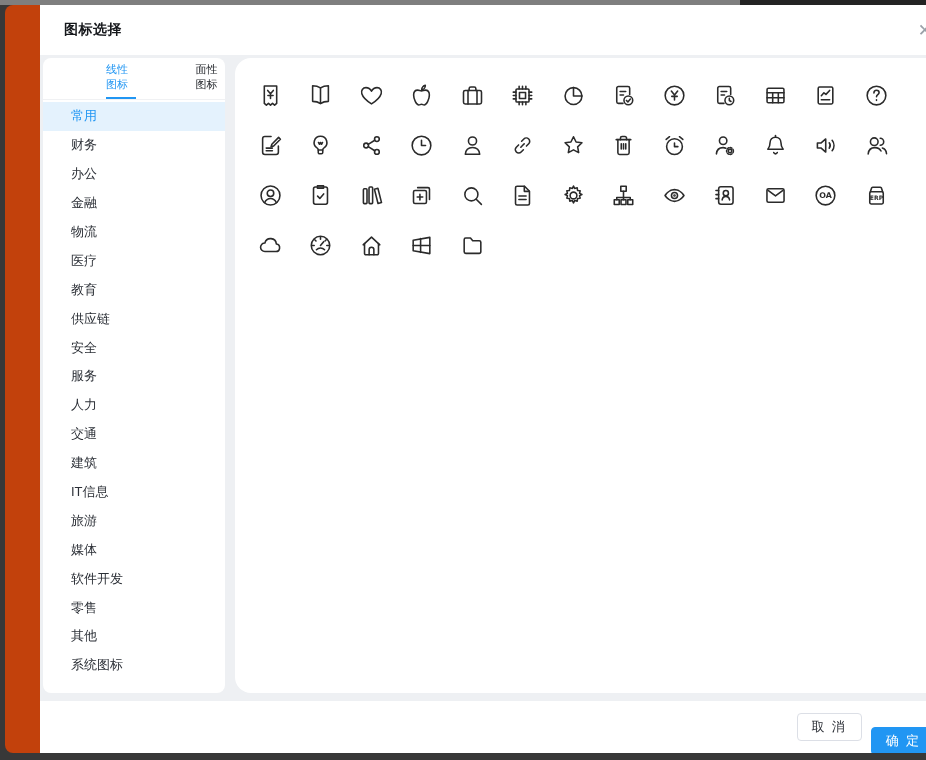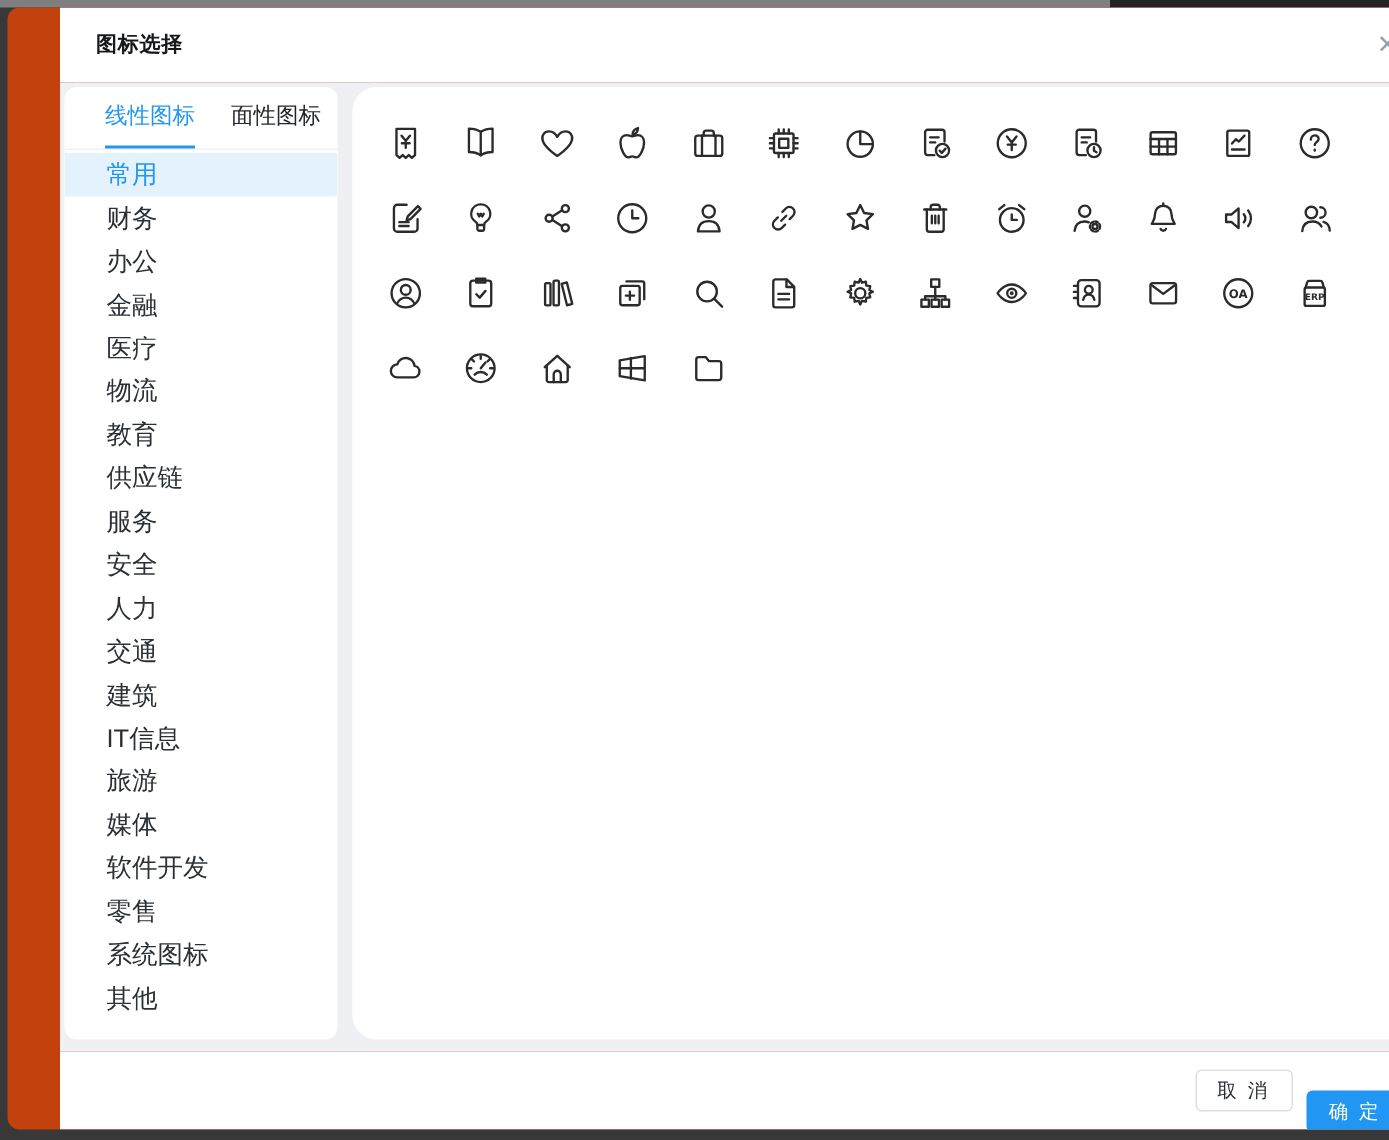--- a/index.html
+++ b/index.html
@@ -31,28 +31,28 @@
   }
   .sidebar-card{
     width:182px;flex:0 0 182px;background:#fff;border-radius:8px;overflow:hidden;
     display:flex;flex-direction:column;
   }
   .tab-bar{
     display:flex;gap:24px;padding-left:27px;height:42px;flex:0 0 42px;
     border-bottom:1px solid #f0f1f3;box-sizing:border-box;
   }
   .tab{
-    display:flex;align-items:center;font-size:15px;color:#23262b;cursor:pointer;
-    border-bottom:2px solid transparent;box-sizing:border-box;padding-bottom:1px;
+    display:flex;align-items:center;font-size:11px;color:#23262b;cursor:pointer;
+    border-bottom:2px solid transparent;box-sizing:border-box;padding-bottom:1px;margin-left:36px;
   }
   .tab.active{color:var(--accent,#2196f3);border-bottom-color:var(--accent,#2196f3);}
   .category-list{list-style:none;margin:0;padding:2px 0 0 0;flex:1;overflow:hidden;}
   .category-item{
     height:28.9px;display:flex;align-items:center;padding-left:28px;
-    font-size:17px;color:#2b2f36;cursor:pointer;
+    font-size:13px;color:#2b2f36;cursor:pointer;
   }
   .category-item.selected{background:var(--accent-bg,#e4f2fd);color:var(--accent,#2196f3);}
 
   .icon-panel{
     flex:1;background:#fff;border-radius:16px;padding:12px 10px;
     display:flex;flex-wrap:wrap;align-content:flex-start;min-width:0;
   }
   .icon-cell{
     width:50.5px;height:50px;display:flex;align-items:center;justify-content:center;
     color:var(--icon-stroke,#2b2b2b);cursor:pointer;border-radius:6px;
@@ -88,36 +88,36 @@
     <div class="sidebar-card">
       <div class="tab-bar">
           <div class="tab active">线性图标</div>
           <div class="tab">面性图标</div>
         </div>
       <ul class="category-list">
           <li class="category-item selected">常用</li>
           <li class="category-item">财务</li>
           <li class="category-item">办公</li>
           <li class="category-item">金融</li>
+          <li class="category-item">物流</li>
           <li class="category-item">医疗</li>
-          <li class="category-item">物流</li>
           <li class="category-item">教育</li>
           <li class="category-item">供应链</li>
+          <li class="category-item">安全</li>
           <li class="category-item">服务</li>
-          <li class="category-item">安全</li>
           <li class="category-item">人力</li>
           <li class="category-item">交通</li>
           <li class="category-item">建筑</li>
           <li class="category-item">IT信息</li>
           <li class="category-item">旅游</li>
           <li class="category-item">媒体</li>
           <li class="category-item">软件开发</li>
           <li class="category-item">零售</li>
+          <li class="category-item">其他</li>
           <li class="category-item">系统图标</li>
-          <li class="category-item">其他</li>
         </ul>
     </div>
 
     <div class="icon-panel">
         <div class="icon-cell">
           <svg width="27" height="27" viewBox="0 0 24 24" fill="none" stroke="currentColor" stroke-width="1.4" stroke-linecap="round" stroke-linejoin="round">
             <path d="M6.5 3.5h11V19l-1.85 1.6L13.8 19l-1.8 1.6L10.2 19l-1.85 1.6L6.5 19z"></path>
             <path d="M9.5 7.5l2.5 3 2.5-3M12 10.5v4.2M9.7 12h4.6"></path>
           </svg>
         </div>

